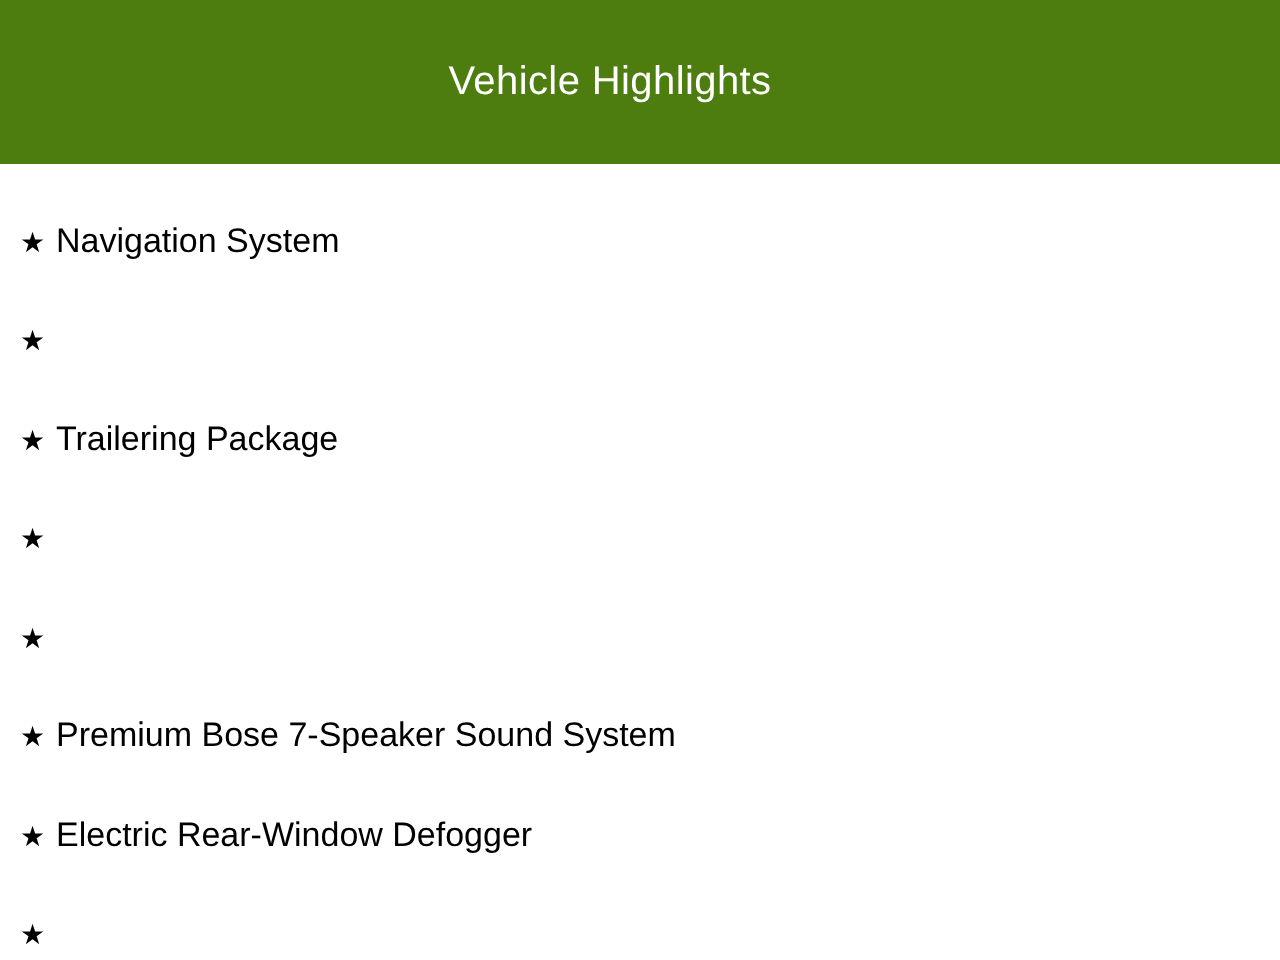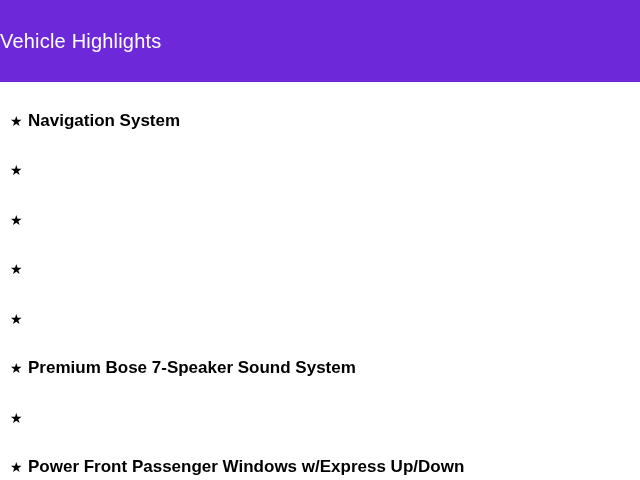--- a/index.html
+++ b/index.html
@@ -16,24 +16,24 @@
   }
   .page {
     width: 640px;
     height: 480px;
     position: relative;
     background: #ffffff;
   }
   .header-bar {
     width: 100%;
     height: 82px;
-    background: #6d28d9;
+    background: #4d7c0f;
     display: flex;
     align-items: center;
-    justify-content: flex-start;
+    justify-content: center;
     padding-right: 30px;
   }
   .header-title {
     color: #ffffff;
     font-size: 20px;
     font-weight: 400;
     letter-spacing: 0.2px;
     line-height: 1;
   }
   .highlights-list {
@@ -51,21 +51,21 @@
     width: 18px;
     min-width: 18px;
     color: #000000;
     font-size: 14px;
     line-height: 1;
     text-align: left;
   }
   .item-label {
     color: #000000;
     font-size: 17px;
-    font-weight: 700;
+    font-weight: 400;
     line-height: 1.2;
     white-space: nowrap;
   }
 </style>
 </head>
 <body>
 
 <div class="page">
 
   <div class="header-bar">
@@ -75,33 +75,34 @@
   <ul class="highlights-list">
     <li class="highlight-item">
       <span class="bullet-star">★</span>
       <span class="item-label">Navigation System</span>
     </li>
     <li class="highlight-item">
       <span class="bullet-star">★</span>
     </li>
     <li class="highlight-item">
       <span class="bullet-star">★</span>
+      <span class="item-label">Trailering Package</span>
     </li>
     <li class="highlight-item">
       <span class="bullet-star">★</span>
     </li>
     <li class="highlight-item">
       <span class="bullet-star">★</span>
     </li>
     <li class="highlight-item">
       <span class="bullet-star">★</span>
       <span class="item-label">Premium Bose 7-Speaker Sound System</span>
     </li>
     <li class="highlight-item">
       <span class="bullet-star">★</span>
+      <span class="item-label">Electric Rear-Window Defogger</span>
     </li>
     <li class="highlight-item">
       <span class="bullet-star">★</span>
-      <span class="item-label">Power Front Passenger Windows w/Express Up/Down</span>
     </li>
   </ul>
 
 </div>
 
 </body></html>

